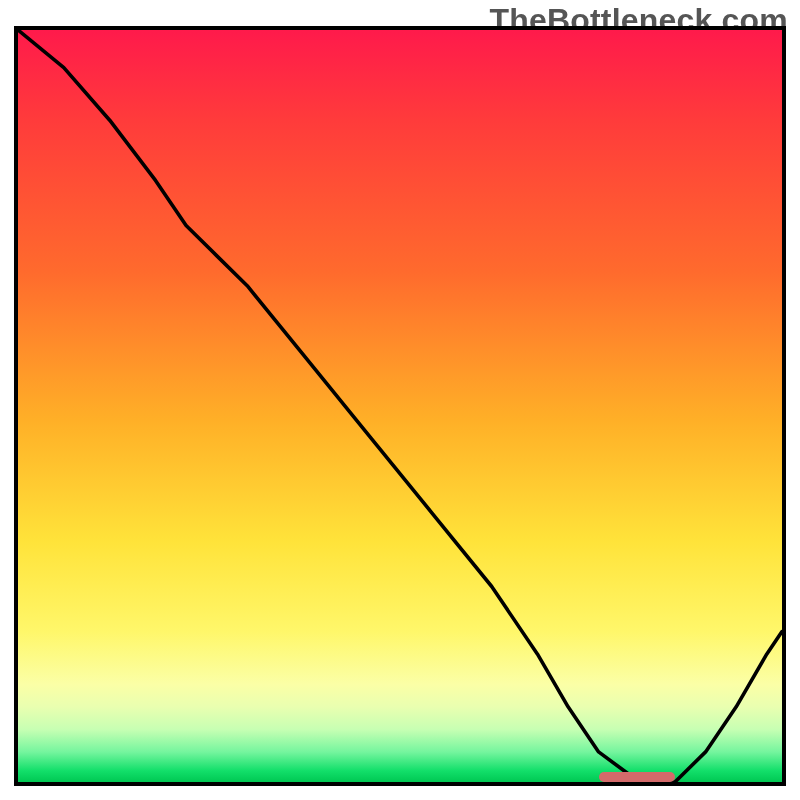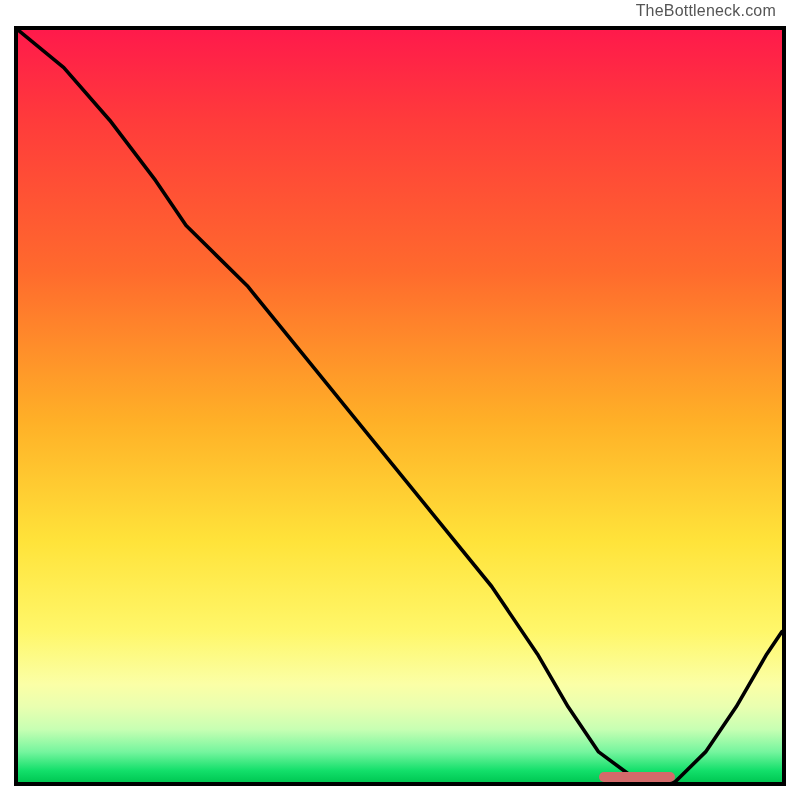--- a/index.html
+++ b/index.html
@@ -11,24 +11,24 @@
     font-family: Arial, Helvetica, sans-serif;
   }
   .wrap {
     position: relative;
     width: 800px;
     height: 800px;
   }
   .watermark {
     position: absolute;
     top: 2px;
-    right: 24px;
+    right: 12px;
     color: #555555;
-    font-size: 16px;
-    font-weight: 400;
+    font-size: 32px;
+    font-weight: 700;
     letter-spacing: 0.2px;
   }
   .plot-area {
     position: absolute;
     left: 14px;
     top: 26px;
     width: 772px;   
     height: 760px;  
     box-sizing: border-box;
     border: 4px solid #000000;

